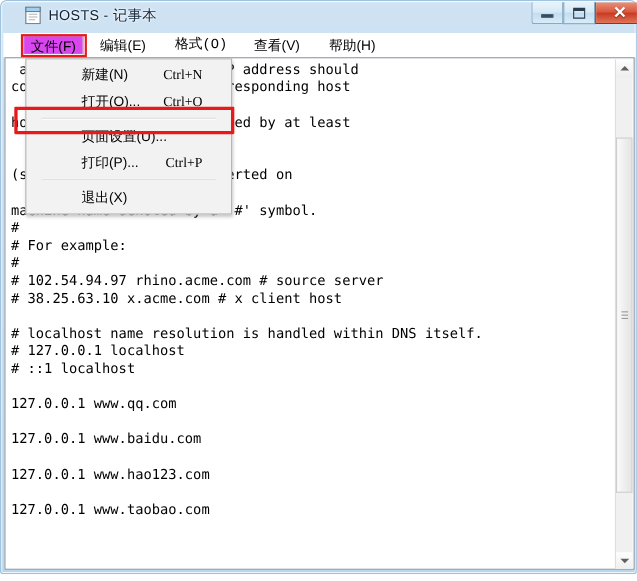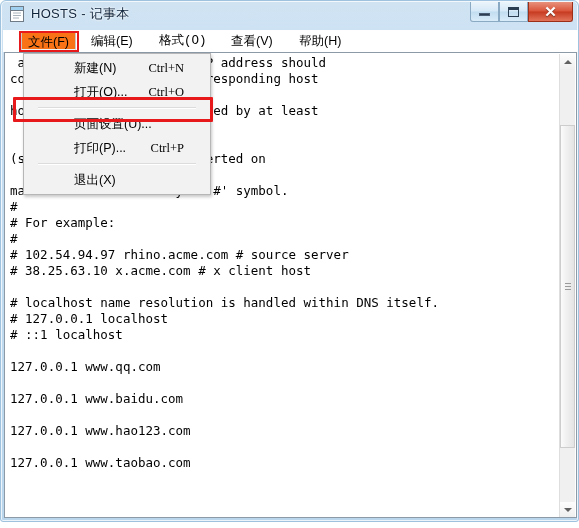--- a/index.html
+++ b/index.html
@@ -24,21 +24,21 @@
     box-sizing: border-box;
     background: linear-gradient(to bottom, #cfe3f3 0%, #c3dcf0 40%, #b9d6ec 100%);
     border: 1px solid #9fc3de;
     border-radius: 6px 6px 3px 3px;
     box-shadow: inset 0 0 0 1px rgba(255,255,255,0.75);
   }
 
   
   #titlebar {
     position: absolute;
-    left: 0; top: 0;
+    left: 13px; top: 0;
     width: 546px;
     height: 28px;
     box-sizing: border-box;
   }
   #app-icon {
     position: absolute;
     left: 8px; top: 5px;
     width: 16px; height: 16px;
   }
   #title-text {
@@ -116,21 +116,21 @@
     height: 18px;
     padding: 0 6px;
     font-size: 12.5px;
     color: #000000;
     line-height: 18px;
     white-space: nowrap;
     cursor: default;
     box-sizing: border-box;
   }
   .menu-item.open {
-    background: #f97316;
+    background: #d946ef;
     border: 1px solid #c8c8c8;
     border-bottom-color: #f0f0f0;
   }
 
   
   #annot-file {
     position: absolute;
     left: 18px; top: 30px;
     width: 60px; height: 21px;
     border: 2px solid #e8191b;

